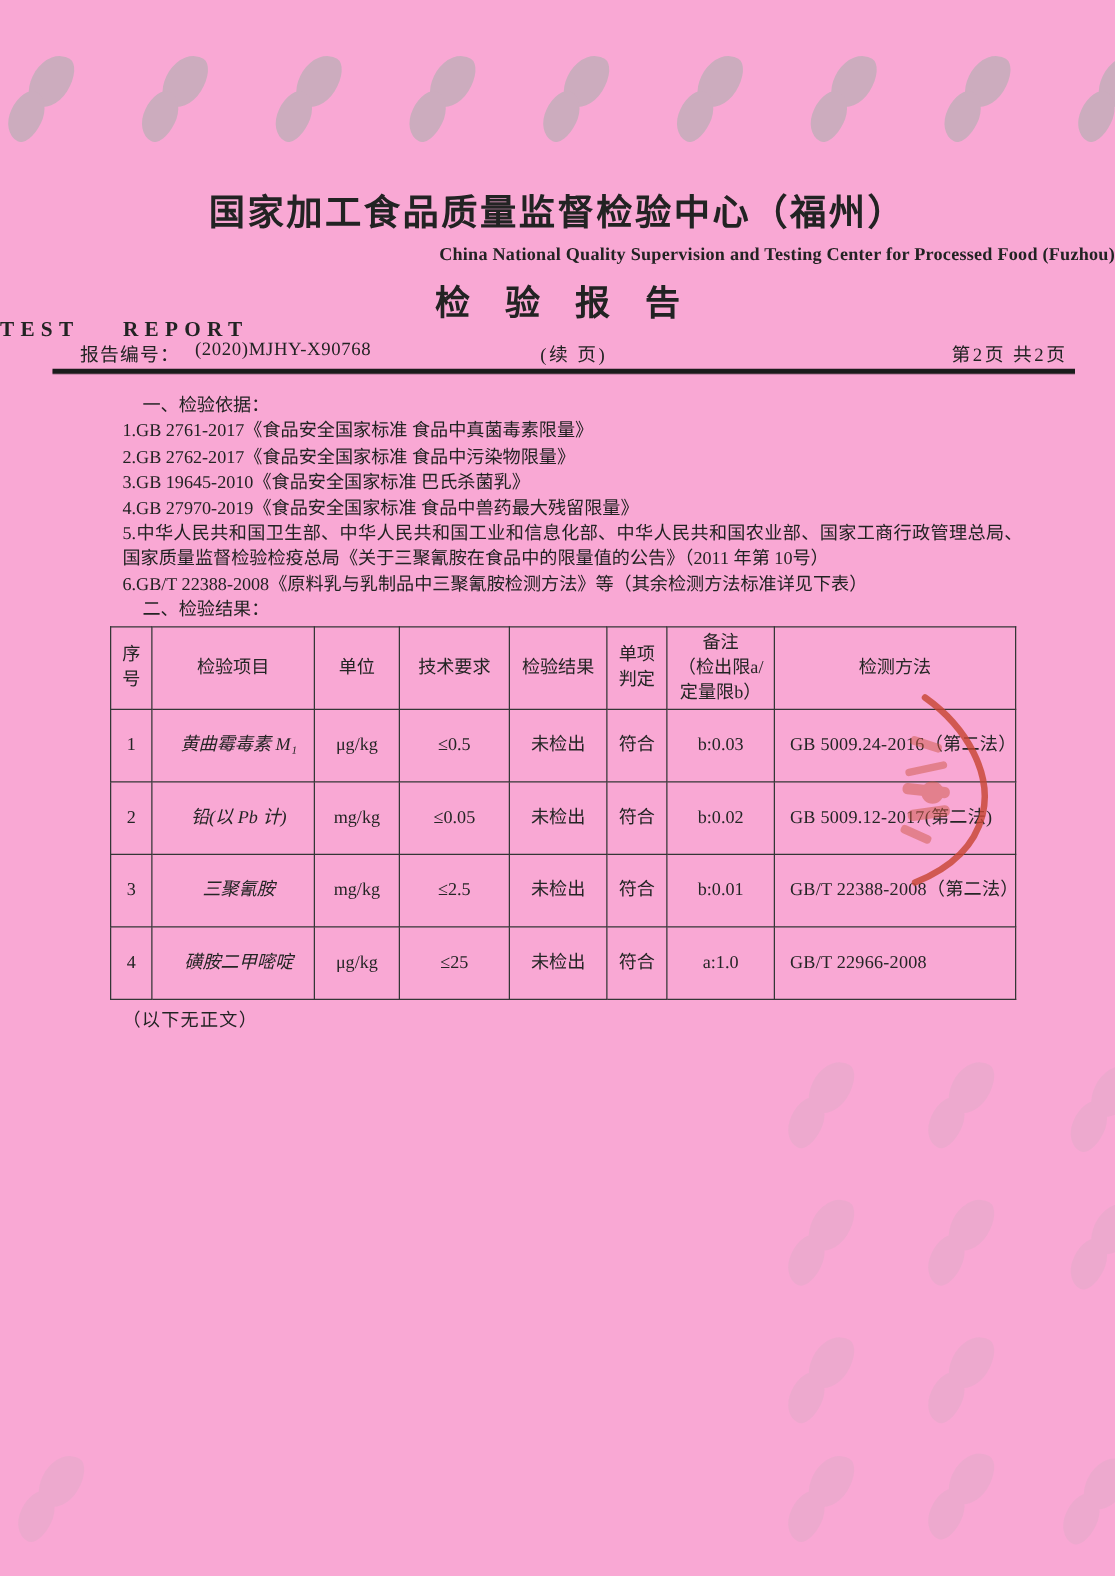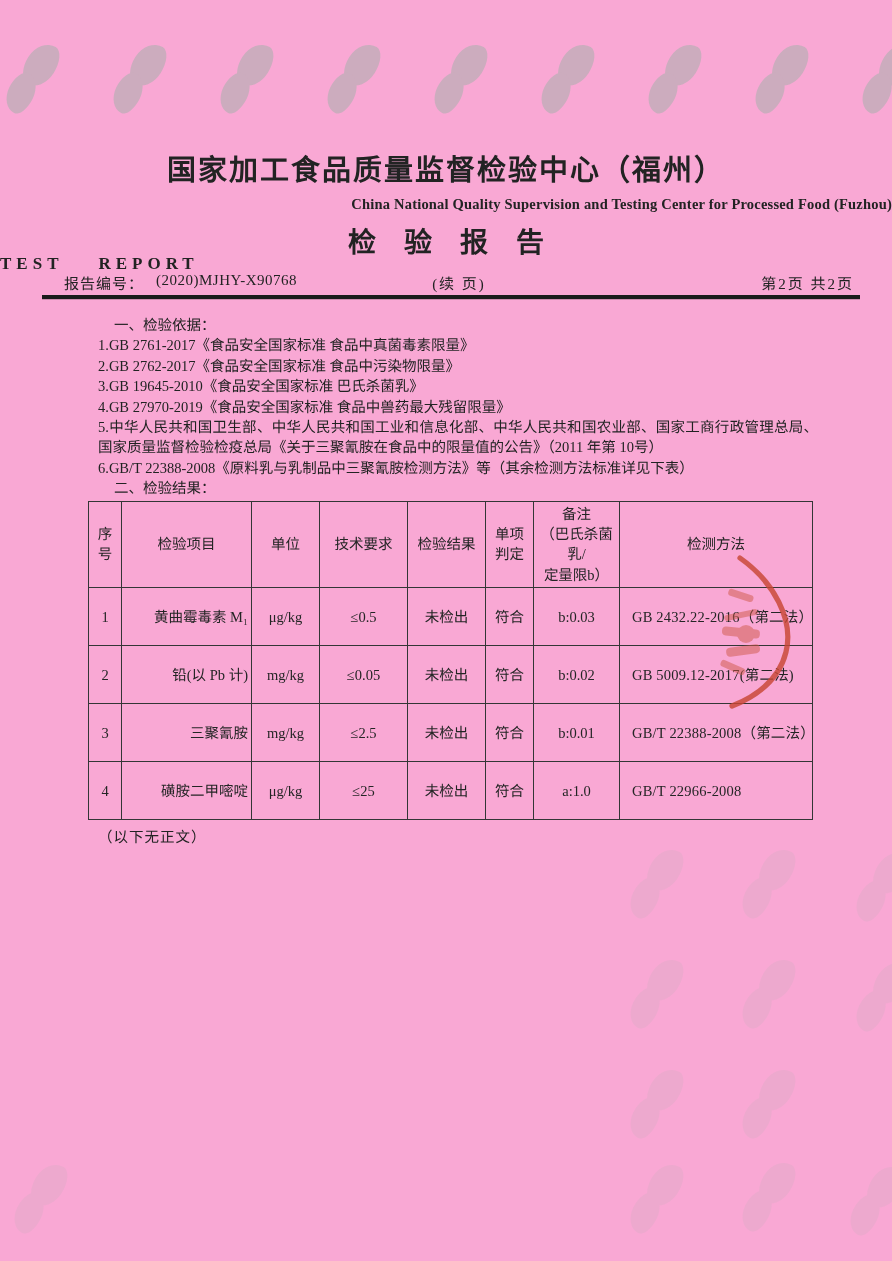--- a/index.html
+++ b/index.html
@@ -42,21 +42,21 @@
   .results-heading{padding-left:16px;}
   
   .results-table{border-collapse:collapse;margin-left:-10px;margin-top:2px;
     table-layout:fixed;width:724px;font-size:14.5px;color:#242525;}
   .results-table th,.results-table td{
     border:1.6px solid #343636;white-space:pre-line;
     text-align:center;vertical-align:middle;padding:2px 3px;
     font-weight:normal;overflow:hidden;}
   .results-table thead tr{height:56px;}
   .results-table tbody tr{height:58px;}
-  .results-table td.c1{text-align:right;padding-left:12px;}
+  .results-table td.c1{text-align:center;padding-left:12px;font-style:italic;}
   .results-table td.c7{text-align:left;padding-left:12px;letter-spacing:.2px;}
   .closing-note{width:704px;text-align:left;font-size:14.5px;margin-top:7px;letter-spacing:1px;}
   
   .seal{position:absolute;left:628px;top:546px;width:196px;height:180px;pointer-events:none;}
 </style>
 </head>
 <body>
 
 <div class="page">
 
@@ -139,37 +139,37 @@
             <th>单位</th>
 
             <th>技术要求</th>
 
             <th>检验结果</th>
 
             <th>单项
 判定</th>
 
             <th>备注
-（巴氏杀菌乳/
+（检出限a/
 定量限b）</th>
 
             <th>检测方法</th>
           </tr>
       </thead>
       <tbody>
 
           <tr>
             <td class="c0">1</td>
             <td class="c1">黄曲霉毒素 M₁</td>
             <td class="c2">μg/kg</td>
             <td class="c3">≤0.5</td>
             <td class="c4">未检出</td>
             <td class="c5">符合</td>
             <td class="c6">b:0.03</td>
-            <td class="c7">GB 2432.22-2016（第二法）</td>
+            <td class="c7">GB 5009.24-2016（第二法）</td>
           </tr>
 
           <tr>
             <td class="c0">2</td>
             <td class="c1">铅(以 Pb 计)</td>
             <td class="c2">mg/kg</td>
             <td class="c3">≤0.05</td>
             <td class="c4">未检出</td>
             <td class="c5">符合</td>
             <td class="c6">b:0.02</td>

